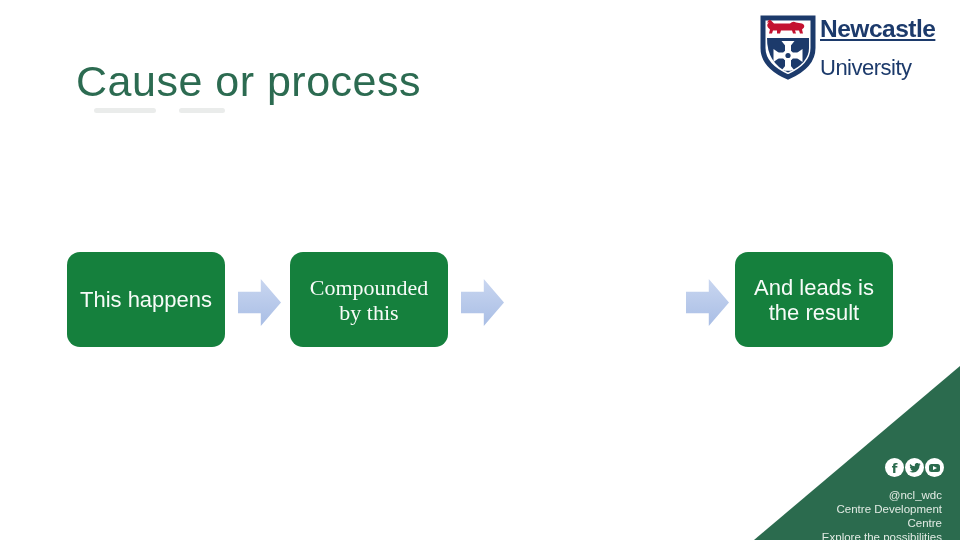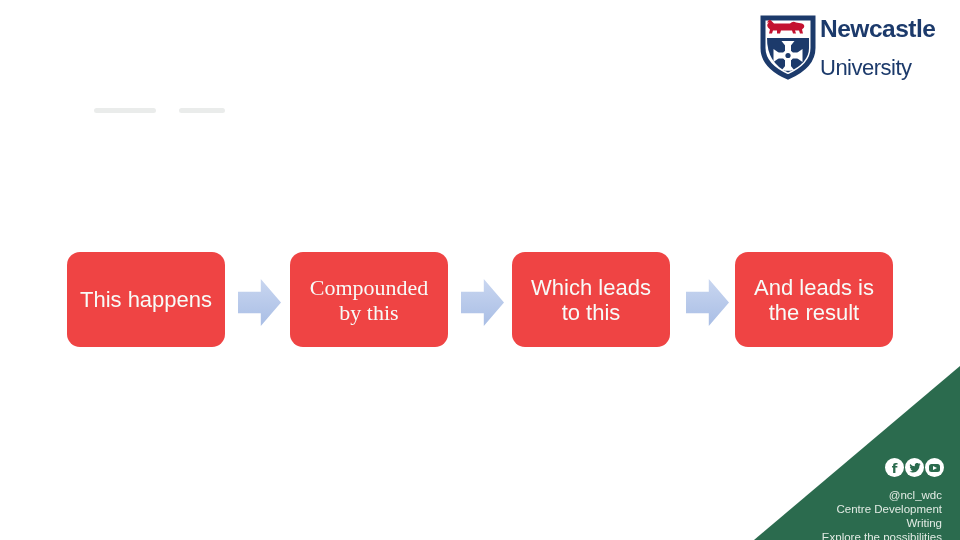--- a/index.html
+++ b/index.html
@@ -13,26 +13,26 @@
     font-size:43px;line-height:1;color:#2c6b51;letter-spacing:.5px;
     white-space:nowrap;
   }
   .smudge{position:absolute;height:5px;border-radius:3px;background:rgba(160,170,165,.22);filter:blur(.5px);}
   .smudge-1{left:94px;top:108px;width:62px;}
   .smudge-2{left:179px;top:108px;width:46px;}
   
   .logo{position:absolute;left:760px;top:14px;width:190px;height:68px;}
   .logo svg{position:absolute;left:0;top:1px;}
   .wordmark{position:absolute;left:60px;top:3px;color:#1c3a6b;text-align:left;}
-  .wordmark .w1{font-weight:bold;font-size:24.5px;line-height:23px;letter-spacing:-.5px;font-family:"Liberation Sans",sans-serif;}
+  .wordmark .w1{font-weight:bold;font-size:24.5px;line-height:23px;letter-spacing:-.5px;font-family:"Liberation Sans",sans-serif;text-decoration:underline;}
   .wordmark .w2{font-size:22px;line-height:24px;font-family:Liberation Sans, sans-serif;letter-spacing:-.5px;margin-top:16px;}
   
   .step-box{
     position:absolute;top:252px;width:158px;height:95px;border-radius:13px;
-    background:#ef4444;color:#f7fbf8;display:flex;align-items:center;justify-content:center;
+    background:#15803d;color:#f7fbf8;display:flex;align-items:center;justify-content:center;
     text-align:center;font-size:22px;line-height:25px;white-space:pre-line;
   }
   .box-1{left:67px;} .box-2{left:290px;font-family:Liberation Serif, serif;} .box-3{left:512px;} .box-4{left:735px;}
   .flow-arrow{
     position:absolute;top:279px;width:43px;height:47px;
     background:linear-gradient(180deg,#c9d6f0 0%,#a9bee5 100%);
     clip-path:polygon(0% 27%,53% 27%,53% 0%,100% 50%,53% 100%,53% 73%,0% 73%);
   }
   .arrow-1{left:238px;} .arrow-2{left:461px;} .arrow-3{left:686px;}
   
@@ -53,20 +53,21 @@
   .footer-text{
     position:absolute;right:18px;top:488px;text-align:right;
     color:#e2ebe4;font-size:11.5px;line-height:14px;white-space:nowrap;
   }
 </style>
 </head>
 <body>
 
 <div id="stage">
 
+  <div class="slide-title">Cause or process</div>
   <div class="smudge smudge-1"></div>
   <div class="smudge smudge-2"></div>
 
   <div class="logo">
     <svg width="56" height="66" viewBox="0 0 56 66">
 
       <path d="M3 3 H53 V33 Q53 51 28 62 Q3 51 3 33 Z" fill="#ffffff" stroke="#1c3a6b" stroke-width="5"></path>
 
       <path d="M7 23 H49 V33 Q49 48 28 57.5 Q7 48 7 23 Z" fill="#1c3a6b"></path>
 
@@ -87,22 +88,20 @@
       <div class="w1">Newcastle</div>
       <div class="w2">University</div>
     </div>
   </div>
 
   <div class="step-box box-1">This happens</div>
   <div class="flow-arrow arrow-1"></div>
   <div class="step-box box-2">Compounded
 by this</div>
   <div class="flow-arrow arrow-2"></div>
-  <div class="step-box box-3">Which leads
-to this</div>
   <div class="flow-arrow arrow-3"></div>
   <div class="step-box box-4">And leads is
 the result</div>
 
   <div class="corner-triangle"></div>
 
   <div class="social-row">
     <div class="social-circle">
       <span class="fb-glyph">f</span>
     </div>
@@ -114,17 +113,17 @@
     <div class="social-circle">
       <span class="yt-rect">
           <span class="yt-play"></span>
         </span>
     </div>
   </div>
 
   <div class="footer-text">
     <div>@ncl_wdc</div>
     <div>Centre Development</div>
-    <div>Writing</div>
+    <div>Centre</div>
     <div>Explore the possibilities</div>
   </div>
 
 </div>
 
 </body></html>

